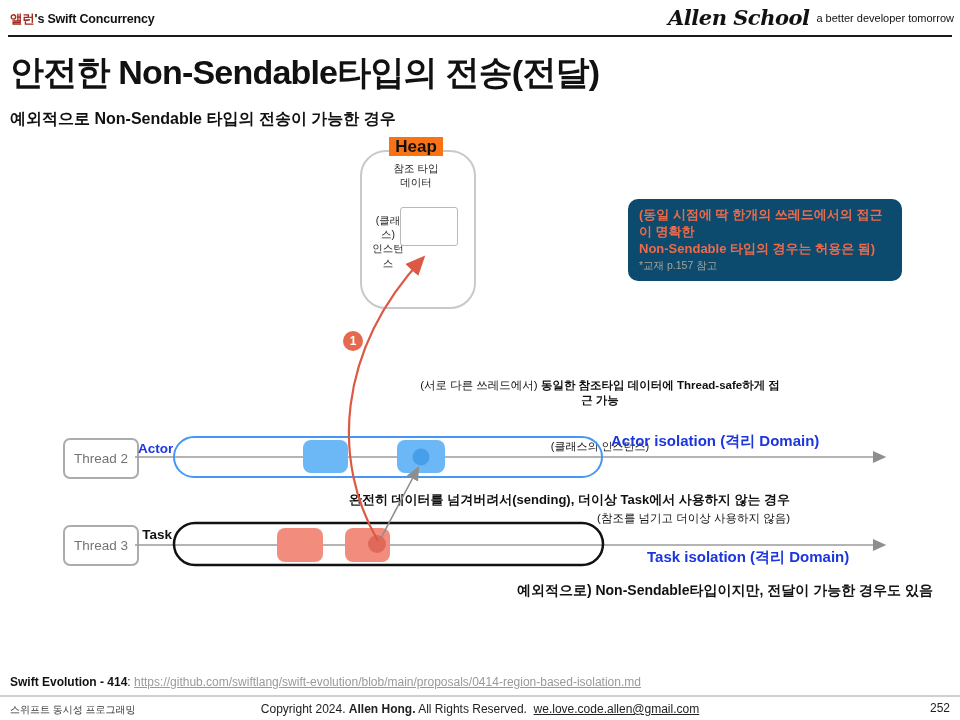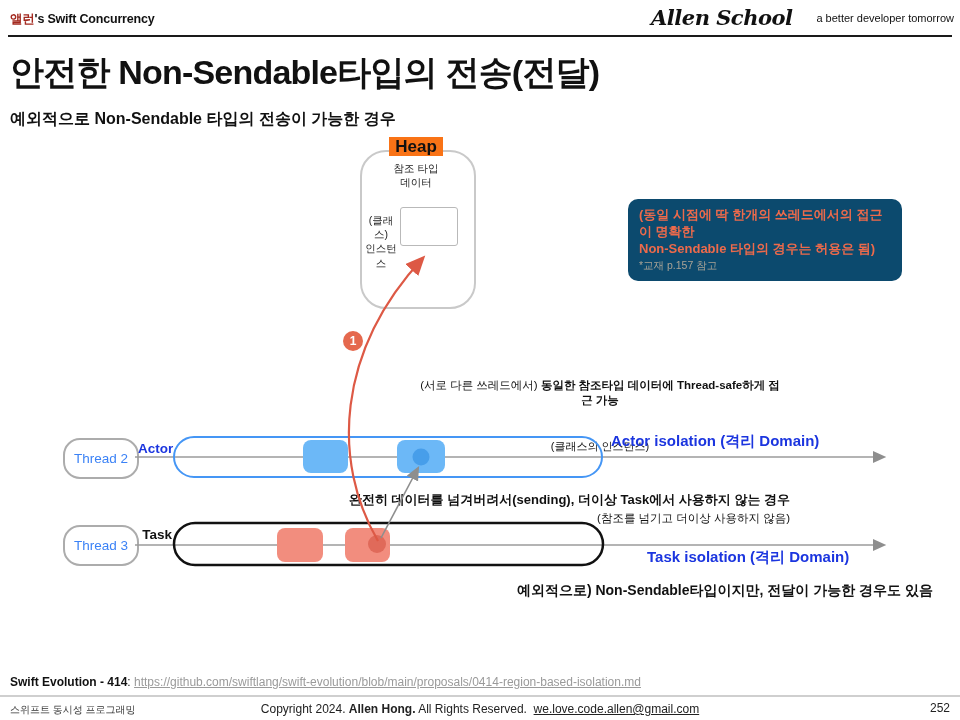--- a/index.html
+++ b/index.html
@@ -4,48 +4,48 @@
 <style>
   html,body{margin:0;padding:0;}
   body{
     width:960px;height:720px;position:relative;overflow:hidden;background:#ffffff;
     font-family:"Liberation Sans","DejaVu Sans",sans-serif;color:#111;
   }
   .abs{position:absolute;}
   
   .hdr-left{left:10px;top:11px;font-size:12.5px;font-weight:bold;letter-spacing:-0.2px;z-index:2;}
   .hdr-left .hl{color:#A3291F;}
-  .hdr-right{top:5px;right:6px;display:flex;align-items:center;gap:24px;z-index:2;}
+  .hdr-right{top:5px;right:6px;display:flex;align-items:center;gap:7px;z-index:2;}
   .brand{font-family:"DejaVu Serif","Liberation Serif",serif;font-style:italic;font-weight:bold;font-size:21px;letter-spacing:-0.5px;}
   .tagline{font-size:11px;color:#111;}
   .divider-top{left:8px;right:8px;top:35px;height:2px;background:#1a1a1a;z-index:2;}
   
   .title{left:10px;top:50px;font-size:34px;font-weight:800;letter-spacing:-0.8px;z-index:2;text-align:center;}
   .subtitle{left:10px;top:109px;font-size:16px;font-weight:bold;z-index:2;}
   
   .heap-box{left:360px;top:150px;width:112px;height:155px;border:2.5px solid #C9C9C9;border-radius:26px;background:#fff;z-index:2;}
   .heap-title{left:360px;top:137px;width:112px;text-align:center;z-index:2;}
   .heap-title span{background:#f97316;padding:0 6px;font-size:17px;font-weight:800;}
   .heap-data{left:360px;top:161px;width:112px;text-align:center;font-size:10.5px;color:#222;line-height:1.35;z-index:2;}
-  .heap-instance{left:362px;top:213px;width:38px;text-align:center;font-size:10.5px;color:#222;line-height:1.35;z-index:2;}
+  .heap-instance{left:362px;top:213px;width:38px;text-align:center;font-size:10.5px;color:#222;line-height:1.35;z-index:2;padding-left:7px;}
   .heap-slot{left:400px;top:207px;width:56px;height:37px;border:1.5px solid #B9B9B9;border-radius:3px;background:#fff;z-index:2;}
   
   .callout{left:628px;top:199px;width:252px;background:#0c4a6e;border-radius:10px;padding:7px 11px 8px 11px;z-index:2;}
   .callout .ln{font-size:13px;font-weight:bold;color:#ED6A4B;line-height:1.32;}
   .callout .note{font-size:10.5px;color:#A9A396;margin-top:2px;}
   
   .badge1{left:343px;top:331px;width:20px;height:20px;border-radius:50%;background:#E5694E;color:#fff;
     font-size:12px;font-weight:bold;display:flex;align-items:center;justify-content:center;z-index:2;}
   
   .access-note{left:415px;top:348px;width:370px;text-align:center;font-size:11.5px;line-height:1.3;z-index:2;white-space:pre-wrap;}
   .access-note .b{font-weight:bold;}
   .access-note .ln2{font-size:11px;margin-top:1px;}
   
-  .thread-box{width:72px;height:37px;border:2px solid #ACACAC;border-radius:17px;background:#fff;
-    display:flex;align-items:center;justify-content:center;font-size:13.5px;color:#3b82f6;z-index:2;}
+  .thread-box{width:72px;height:37px;border:2px solid #ACACAC;border-radius:7px;background:#fff;
+    display:flex;align-items:center;justify-content:center;font-size:13.5px;color:#737373;z-index:2;}
   .tb2{left:63px;top:438px;}
   .tb3{left:63px;top:525px;}
   .lane-label{width:34px;text-align:right;font-size:13.5px;font-weight:bold;z-index:2;}
   .actor-lane{left:138px;top:441px;color:#1B35DF;}
   .task-lane{left:138px;top:527px;color:#111;}
   .iso-label{font-size:15px;font-weight:bold;color:#1B35DF;z-index:2;}
   .iso-actor{left:611px;top:432px;}
   .iso-task{left:611px;top:548px;margin-left:36px;}
   
   .sending-note{right:170px;top:491px;width:520px;text-align:right;z-index:2;}

